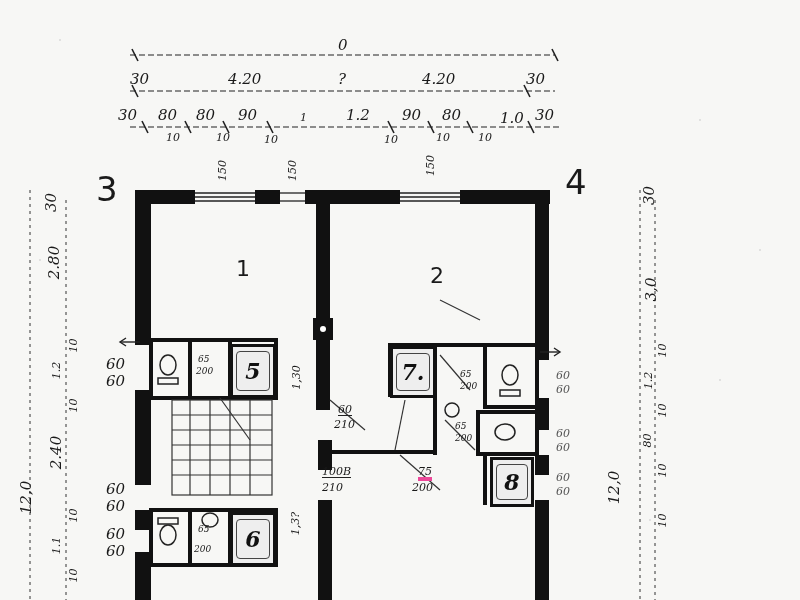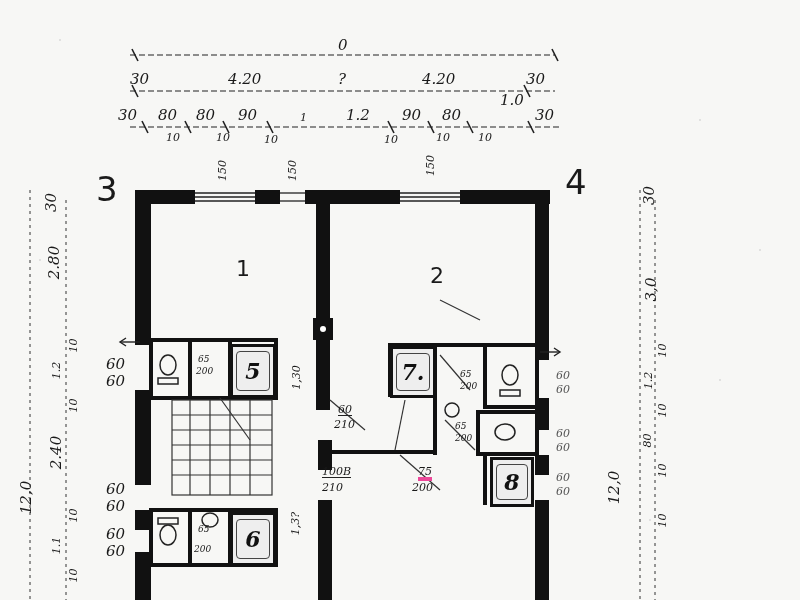--- a/index.html
+++ b/index.html
@@ -185,21 +185,21 @@
 <div class="hand dim" style="left:158px;top:108px;">80</div>
 <div class="hand dim" style="left:196px;top:108px;">80</div>
 <div class="hand dim" style="left:238px;top:108px;">90</div>
 <div class="hand sm" style="left:166px;top:132px;">10</div>
 <div class="hand sm" style="left:216px;top:132px;">10</div>
 <div class="hand sm" style="left:264px;top:134px;">10</div>
 <div class="hand sm" style="left:300px;top:112px;">1</div>
 <div class="hand dim" style="left:346px;top:108px;">1.2</div>
 <div class="hand dim" style="left:402px;top:108px;">90</div>
 <div class="hand dim" style="left:442px;top:108px;">80</div>
-<div class="hand dim" style="left:500px;top:93px;">1.0</div>
+<div class="hand dim" style="left:500px;top:111px;">1.0</div>
 <div class="hand dim" style="left:535px;top:108px;">30</div>
 <div class="hand sm" style="left:384px;top:134px;">10</div>
 <div class="hand sm" style="left:436px;top:132px;">10</div>
 <div class="hand sm" style="left:478px;top:132px;">10</div>
 
 <div class="hand sm vert" style="left:212px;top:165px;">150</div>
 <div class="hand sm vert" style="left:282px;top:165px;">150</div>
 <div class="hand sm vert" style="left:420px;top:160px;">150</div>
 
 <div class="hand dim vert" style="left:10px;top:490px;">12,0</div>

